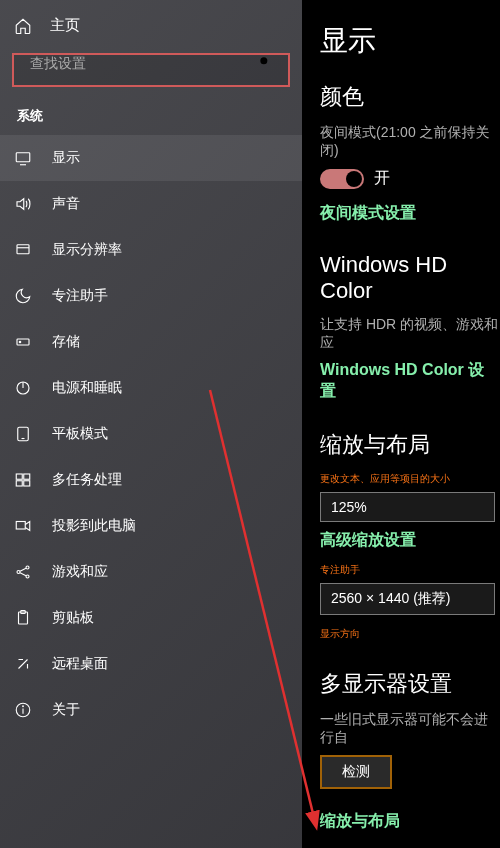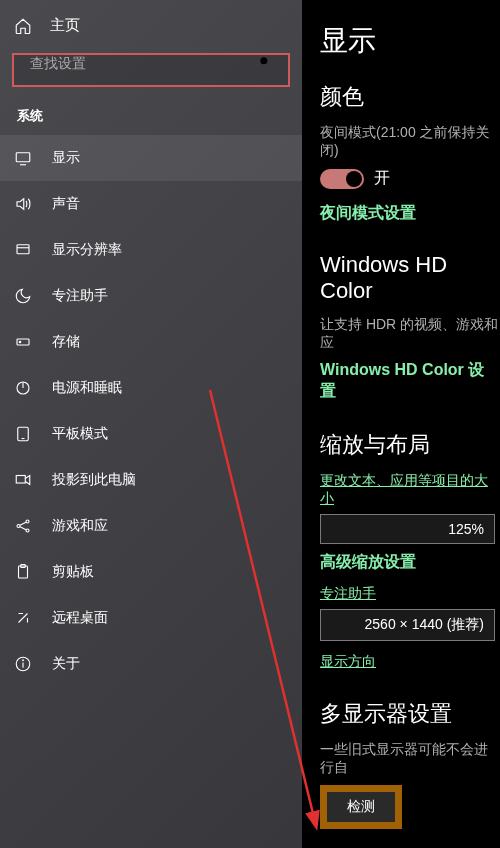--- a/index.html
+++ b/index.html
@@ -132,30 +132,28 @@
     .section-block { margin-bottom: 28px; }
     .dropdown {
       border: 1px solid #7a7a7a;
       background: #1a1a1a;
       padding: 6px 10px;
       font-size: 14px;
       color: #fff;
       width: 175px;
       margin-top: 6px;
       cursor: pointer;
-      text-align: right;
     }
     .label-small {
-      font-size: 14px;
-      color: #86efac;
+      font-size: 10px;
+      color: #f97316;
       margin-top: 12px;
-      text-decoration: underline;
     }
     .btn {
-      border: 7px solid #a16207;
+      border: 2px solid #a16207;
       background: #2a2a2a;
       color: #fff;
       padding: 6px 20px;
       font-size: 14px;
       margin-top: 8px;
       cursor: pointer;
       display: inline-block;
     }
     .arrow-annot {
       position: absolute;
@@ -252,20 +250,31 @@
         <svg viewBox="0 0 24 24">
           <rect x="5" y="3" width="14" height="18" rx="2"></rect>
           <line x1="10" y1="18" x2="14" y2="18"></line>
         </svg>
       </span>
     <span>平板模式</span>
   </div>
   <div class="nav-item">
     <span class="icon">
         <svg viewBox="0 0 24 24">
+          <rect x="3" y="4" width="8" height="7"></rect>
+          <rect x="13" y="4" width="8" height="7"></rect>
+          <rect x="3" y="13" width="8" height="7"></rect>
+          <rect x="13" y="13" width="8" height="7"></rect>
+        </svg>
+      </span>
+    <span>多任务处理</span>
+  </div>
+  <div class="nav-item">
+    <span class="icon">
+        <svg viewBox="0 0 24 24">
           <rect x="3" y="6" width="12" height="10"></rect>
           <path d="M15 10l6-4v12l-6-4"></path>
         </svg>
       </span>
     <span>投影到此电脑</span>
   </div>
   <div class="nav-item">
     <span class="icon">
         <svg viewBox="0 0 24 24">
           <circle cx="6" cy="12" r="2"></circle>

